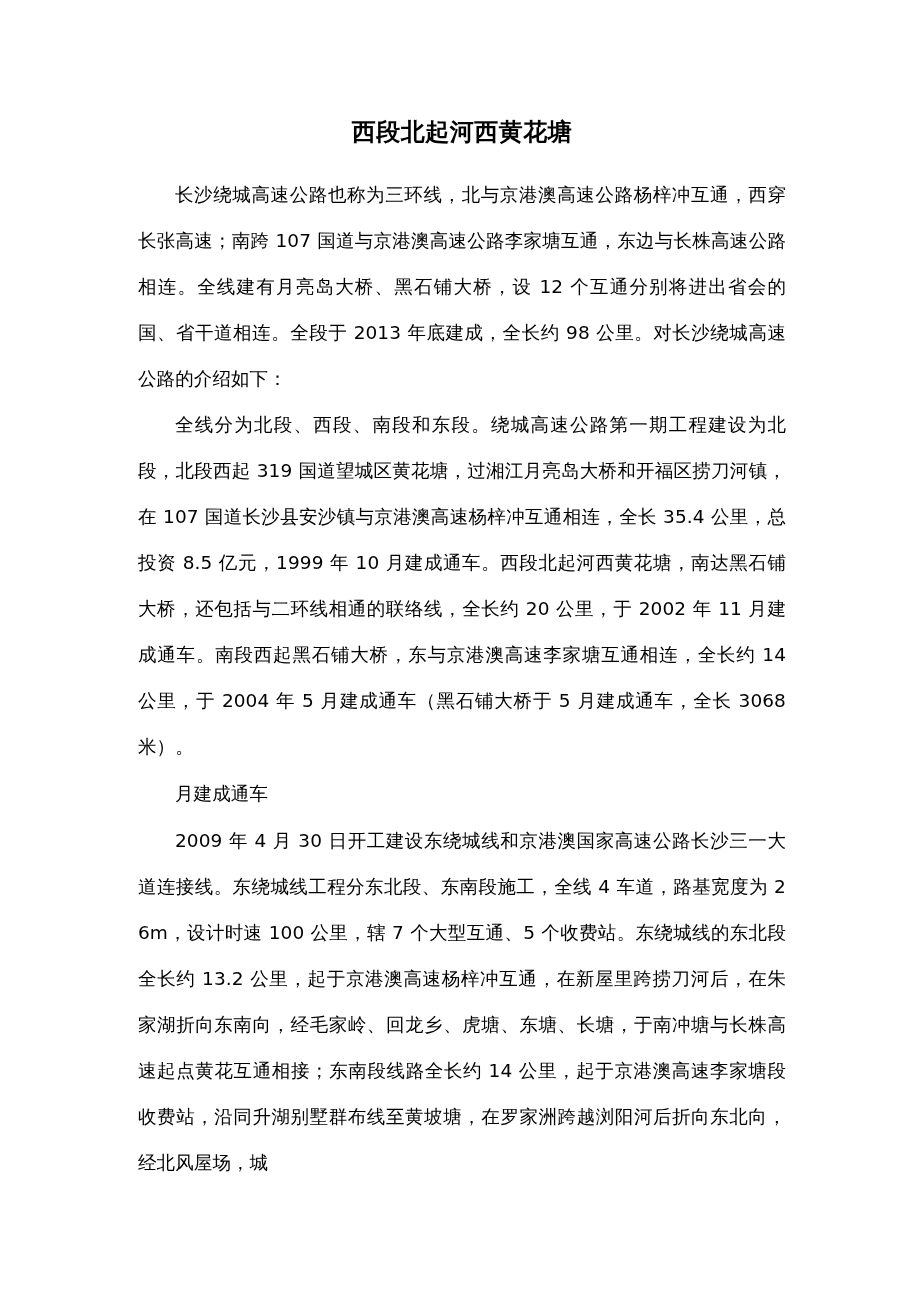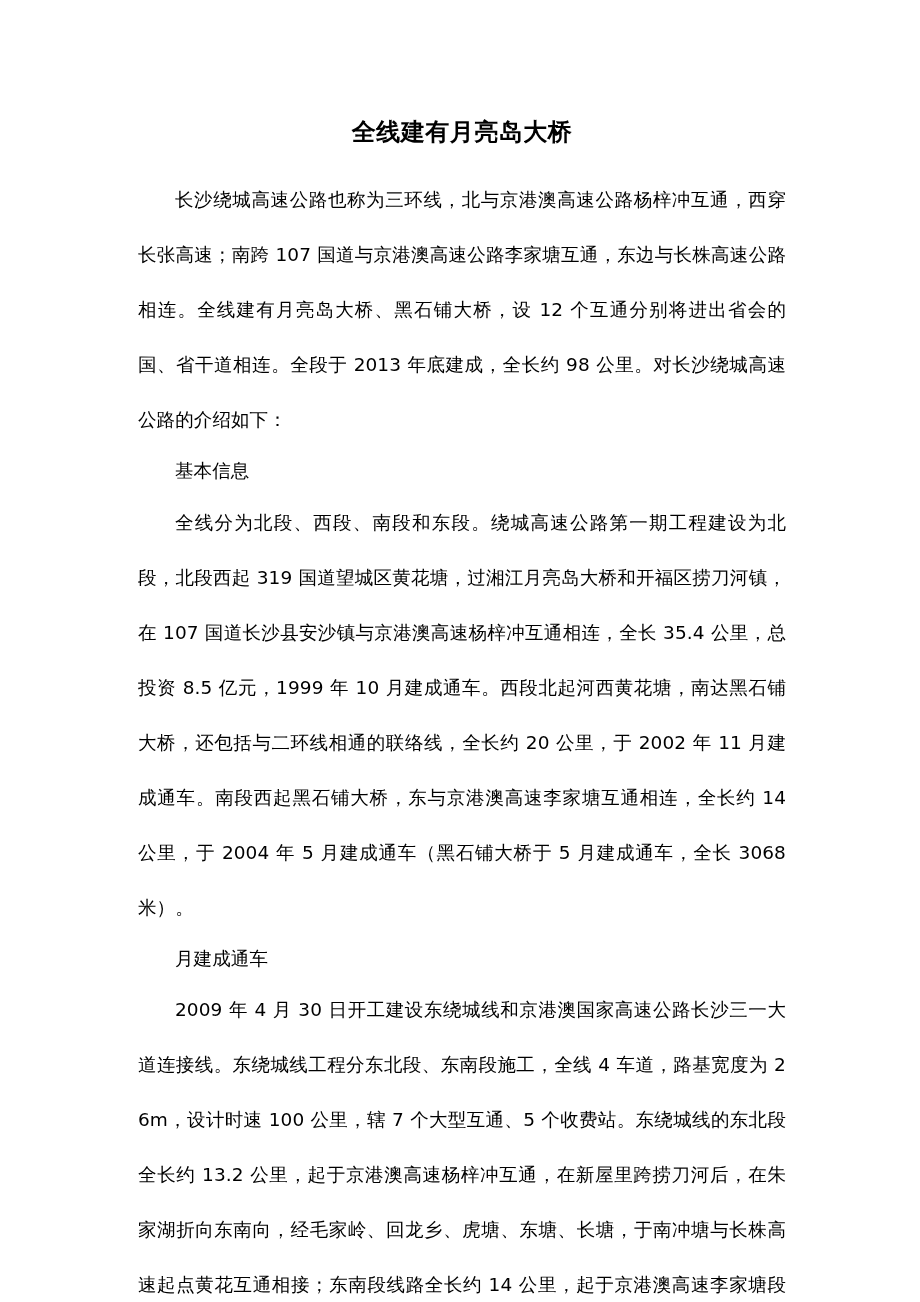--- a/index.html
+++ b/index.html
@@ -35,21 +35,21 @@
     font-size: 24px;
     font-weight: bold;
     text-align: center;
     line-height: 1;
     letter-spacing: 0.5px;
     padding-top: 120px;
   }
   .para {
     margin: 0;
     font-size: 18.5px;
-    line-height: 55px;
+    line-height: 46px;
     text-align: justify;
     text-justify: inter-ideograph;
     text-indent: 2em;
     letter-spacing: 0.1px;
     word-break: break-all;
   }
   .para.first {
     margin-top: 28px;
   }
   .section-head {
@@ -60,25 +60,24 @@
     text-indent: 2em;
     letter-spacing: 0.1px;
   }
 </style>
 </head>
 <body>
 
 <div class="page">
   <div class="content">
 
-    <h1 class="doc-title">全线建有月亮岛大桥</h1>
+    <h1 class="doc-title">西段北起河西黄花塘</h1>
 
     <p class="para first">长沙绕城高速公路也称为三环线，北与京港澳高速公路杨梓冲互通，西穿长张高速；南跨 107 国道与京港澳高速公路李家塘互通，东边与长株高速公路相连。全线建有月亮岛大桥、黑石铺大桥，设 12 个互通分别将进出省会的国、省干道相连。全段于 2013 年底建成，全长约 98 公里。对长沙绕城高速公路的介绍如下：</p>
 
-    <p class="section-head">基本信息</p>
 
     <p class="para">全线分为北段、西段、南段和东段。绕城高速公路第一期工程建设为北段，北段西起 319 国道望城区黄花塘，过湘江月亮岛大桥和开福区捞刀河镇，在 107 国道长沙县安沙镇与京港澳高速杨梓冲互通相连，全长 35.4 公里，总投资 8.5 亿元，1999 年 10 月建成通车。西段北起河西黄花塘，南达黑石铺大桥，还包括与二环线相通的联络线，全长约 20 公里，于 2002 年 11 月建成通车。南段西起黑石铺大桥，东与京港澳高速李家塘互通相连，全长约 14 公里，于 2004 年 5 月建成通车（黑石铺大桥于 5 月建成通车，全长 3068 米）。</p>
 
     <p class="section-head">月建成通车</p>
 
     <p class="para">2009 年 4 月 30 日开工建设东绕城线和京港澳国家高速公路长沙三一大道连接线。东绕城线工程分东北段、东南段施工，全线 4 车道，路基宽度为 26m，设计时速 100 公里，辖 7 个大型互通、5 个收费站。东绕城线的东北段全长约 13.2 公里，起于京港澳高速杨梓冲互通，在新屋里跨捞刀河后，在朱家湖折向东南向，经毛家岭、回龙乡、虎塘、东塘、长塘，于南冲塘与长株高速起点黄花互通相接；东南段线路全长约 14 公里，起于京港澳高速李家塘段收费站，沿同升湖别墅群布线至黄坡塘，在罗家洲跨越浏阳河后折向东北向，经北风屋场，城</p>
 
   </div>
 </div>
 

